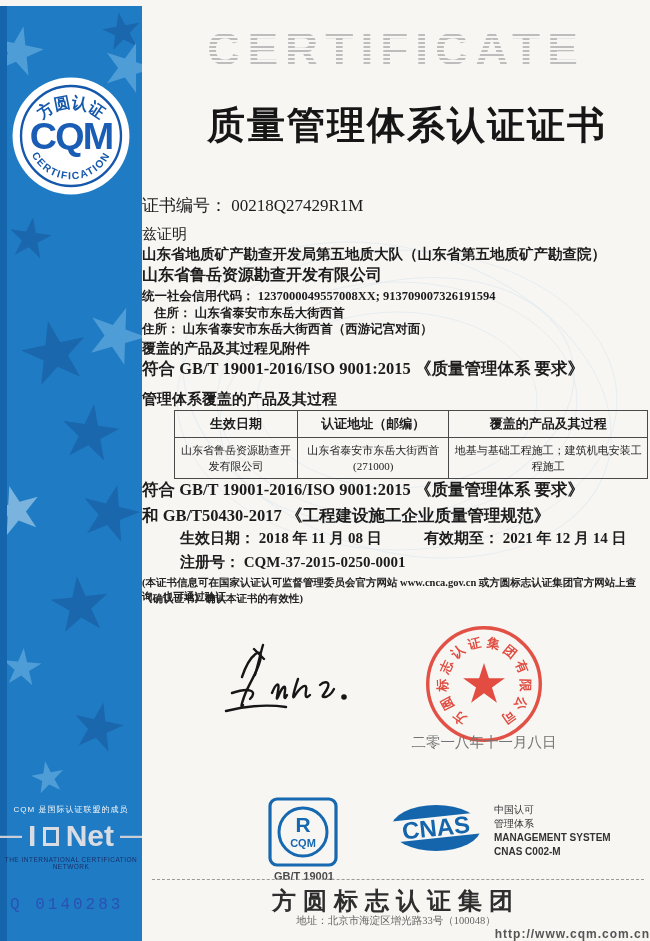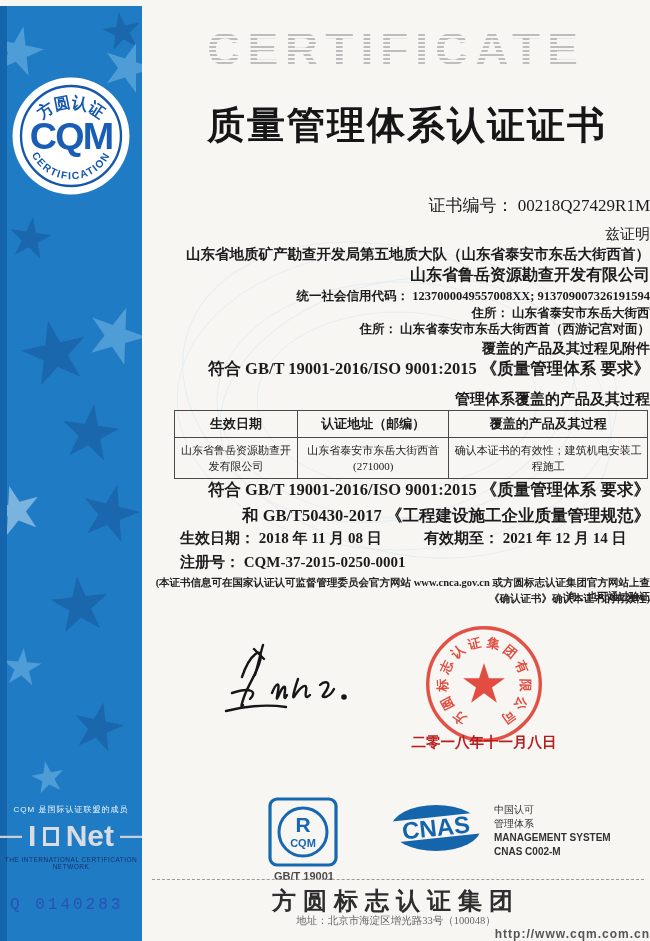--- a/index.html
+++ b/index.html
@@ -29,21 +29,21 @@
 
   .ghost-wrap{position:absolute;left:0;top:26px;width:508px;text-align:center;}
   .ghost{position:relative;display:inline-block;font-family:"Liberation Sans",sans-serif;font-weight:bold;
          font-size:46px;letter-spacing:7px;color:#bdbdbd;line-height:1;}
   .ghost::after{content:"";position:absolute;left:-4px;right:-4px;top:0;bottom:0;
          background:repeating-linear-gradient(180deg,rgba(247,246,243,0) 0 2px,#f7f6f3 2px 4px);}
 
   .title{position:absolute;left:11px;top:100px;width:508px;text-align:center;
          font-family:"Liberation Sans",sans-serif;font-weight:bold;font-size:38px;letter-spacing:2px;color:#161616;}
 
-  .line{position:absolute;left:0;width:508px;text-align:right;color:#1c1c1c;}
+  .line{position:absolute;left:0;width:508px;text-align:left;color:#1c1c1c;}
   .cert-no{top:194px;font-size:17px;}
   .certify{top:225px;font-size:15px;}
   .org1{top:245px;font-size:14.5px;font-weight:bold;}
   .org2{top:265px;font-size:16px;font-weight:bold;}
   .credit{top:288px;font-size:12.5px;font-weight:bold;}
   .addr1{top:305px;font-size:12.5px;font-weight:bold;padding-left:12px;}
   .addr2{top:321px;font-size:12.5px;font-weight:bold;}
   .coverage{top:340px;font-size:14px;font-weight:bold;}
   .std1{top:358px;font-size:16.5px;font-weight:bold;}
   .tbl-title{top:390px;font-size:15px;font-weight:bold;}
@@ -60,21 +60,21 @@
   .eff{position:absolute;left:38px;}
   .exp{position:absolute;left:282px;}
   .reg{position:absolute;left:38px;top:553px;font-size:15px;font-weight:bold;color:#1c1c1c;}
 
   .note1{top:576px;font-size:10.5px;font-weight:bold;color:#222;font-family:Liberation Serif, serif;}
   .note2{top:592px;font-size:10.5px;font-weight:bold;color:#222;}
 
   .signature{position:absolute;left:78px;top:635px;}
   .stamp{position:absolute;left:280px;top:622px;}
   .stamp-date{position:absolute;left:262px;top:733px;width:160px;text-align:center;
-              font-size:14.5px;font-weight:bold;color:#b91c1c;}
+              font-size:14.5px;font-weight:normal;color:#737373;}
 
   .cqm-mark{position:absolute;left:124px;top:796px;}
   .cqm-mark-label{position:absolute;left:112px;top:870px;width:100px;text-align:center;
                   font-family:"Liberation Sans",sans-serif;font-size:11px;font-weight:bold;color:#4a4a4a;}
   .cnas-logo{position:absolute;left:248px;top:804px;}
   .cnas-text{position:absolute;left:352px;top:803px;font-family:"Liberation Sans",sans-serif;
              font-size:10px;line-height:1.4;color:#333;}
   .cnas-text .b{font-weight:bold;}
 
   .footer-sep{position:absolute;left:10px;top:879px;width:492px;border-top:1px dashed #9a9a9a;}
@@ -154,21 +154,21 @@
     </svg>
 
     <div class="ghost-wrap">
       <span class="ghost">CERTIFICATE</span>
     </div>
 
     <div class="title">质量管理体系认证证书</div>
 
     <div class="line cert-no">证书编号： 00218Q27429R1M</div>
     <div class="line certify">兹证明</div>
-    <div class="line org1">山东省地质矿产勘查开发局第五地质大队（山东省泰安市东岳大街西首）</div>
+    <div class="line org1">山东省地质矿产勘查开发局第五地质大队（山东省第五地质矿产勘查院）</div>
     <div class="line org2">山东省鲁岳资源勘查开发有限公司</div>
     <div class="line credit">统一社会信用代码： 1237000049557008XX; 913709007326191594</div>
     <div class="line addr1">住所： 山东省泰安市东岳大街西首</div>
     <div class="line addr2">住所： 山东省泰安市东岳大街西首（西游记宫对面）</div>
     <div class="line coverage">覆盖的产品及其过程见附件</div>
     <div class="line std1">符合 GB/T 19001-2016/ISO 9001:2015 《质量管理体系 要求》</div>
     <div class="line tbl-title">管理体系覆盖的产品及其过程</div>
 
     <table class="cert-table">
       <colgroup>
@@ -180,21 +180,21 @@
         <tr>
           <th>生效日期</th>
           <th>认证地址（邮编）</th>
           <th>覆盖的产品及其过程</th>
         </tr>
       </thead>
       <tbody>
         <tr>
           <td>山东省鲁岳资源勘查开发有限公司</td>
           <td>山东省泰安市东岳大街西首 (271000)</td>
-          <td>确认本证书的有效性；建筑机电安装工程施工</td>
+          <td>地基与基础工程施工；建筑机电安装工程施工</td>
         </tr>
       </tbody>
     </table>
 
     <div class="line std2">符合 GB/T 19001-2016/ISO 9001:2015 《质量管理体系 要求》</div>
     <div class="line std3">和 GB/T50430-2017 《工程建设施工企业质量管理规范》</div>
 
     <div class="dates-row">
       <span class="eff">生效日期： 2018 年 11 月 08 日</span>
       <span class="exp">有效期至： 2021 年 12 月 14 日</span>

